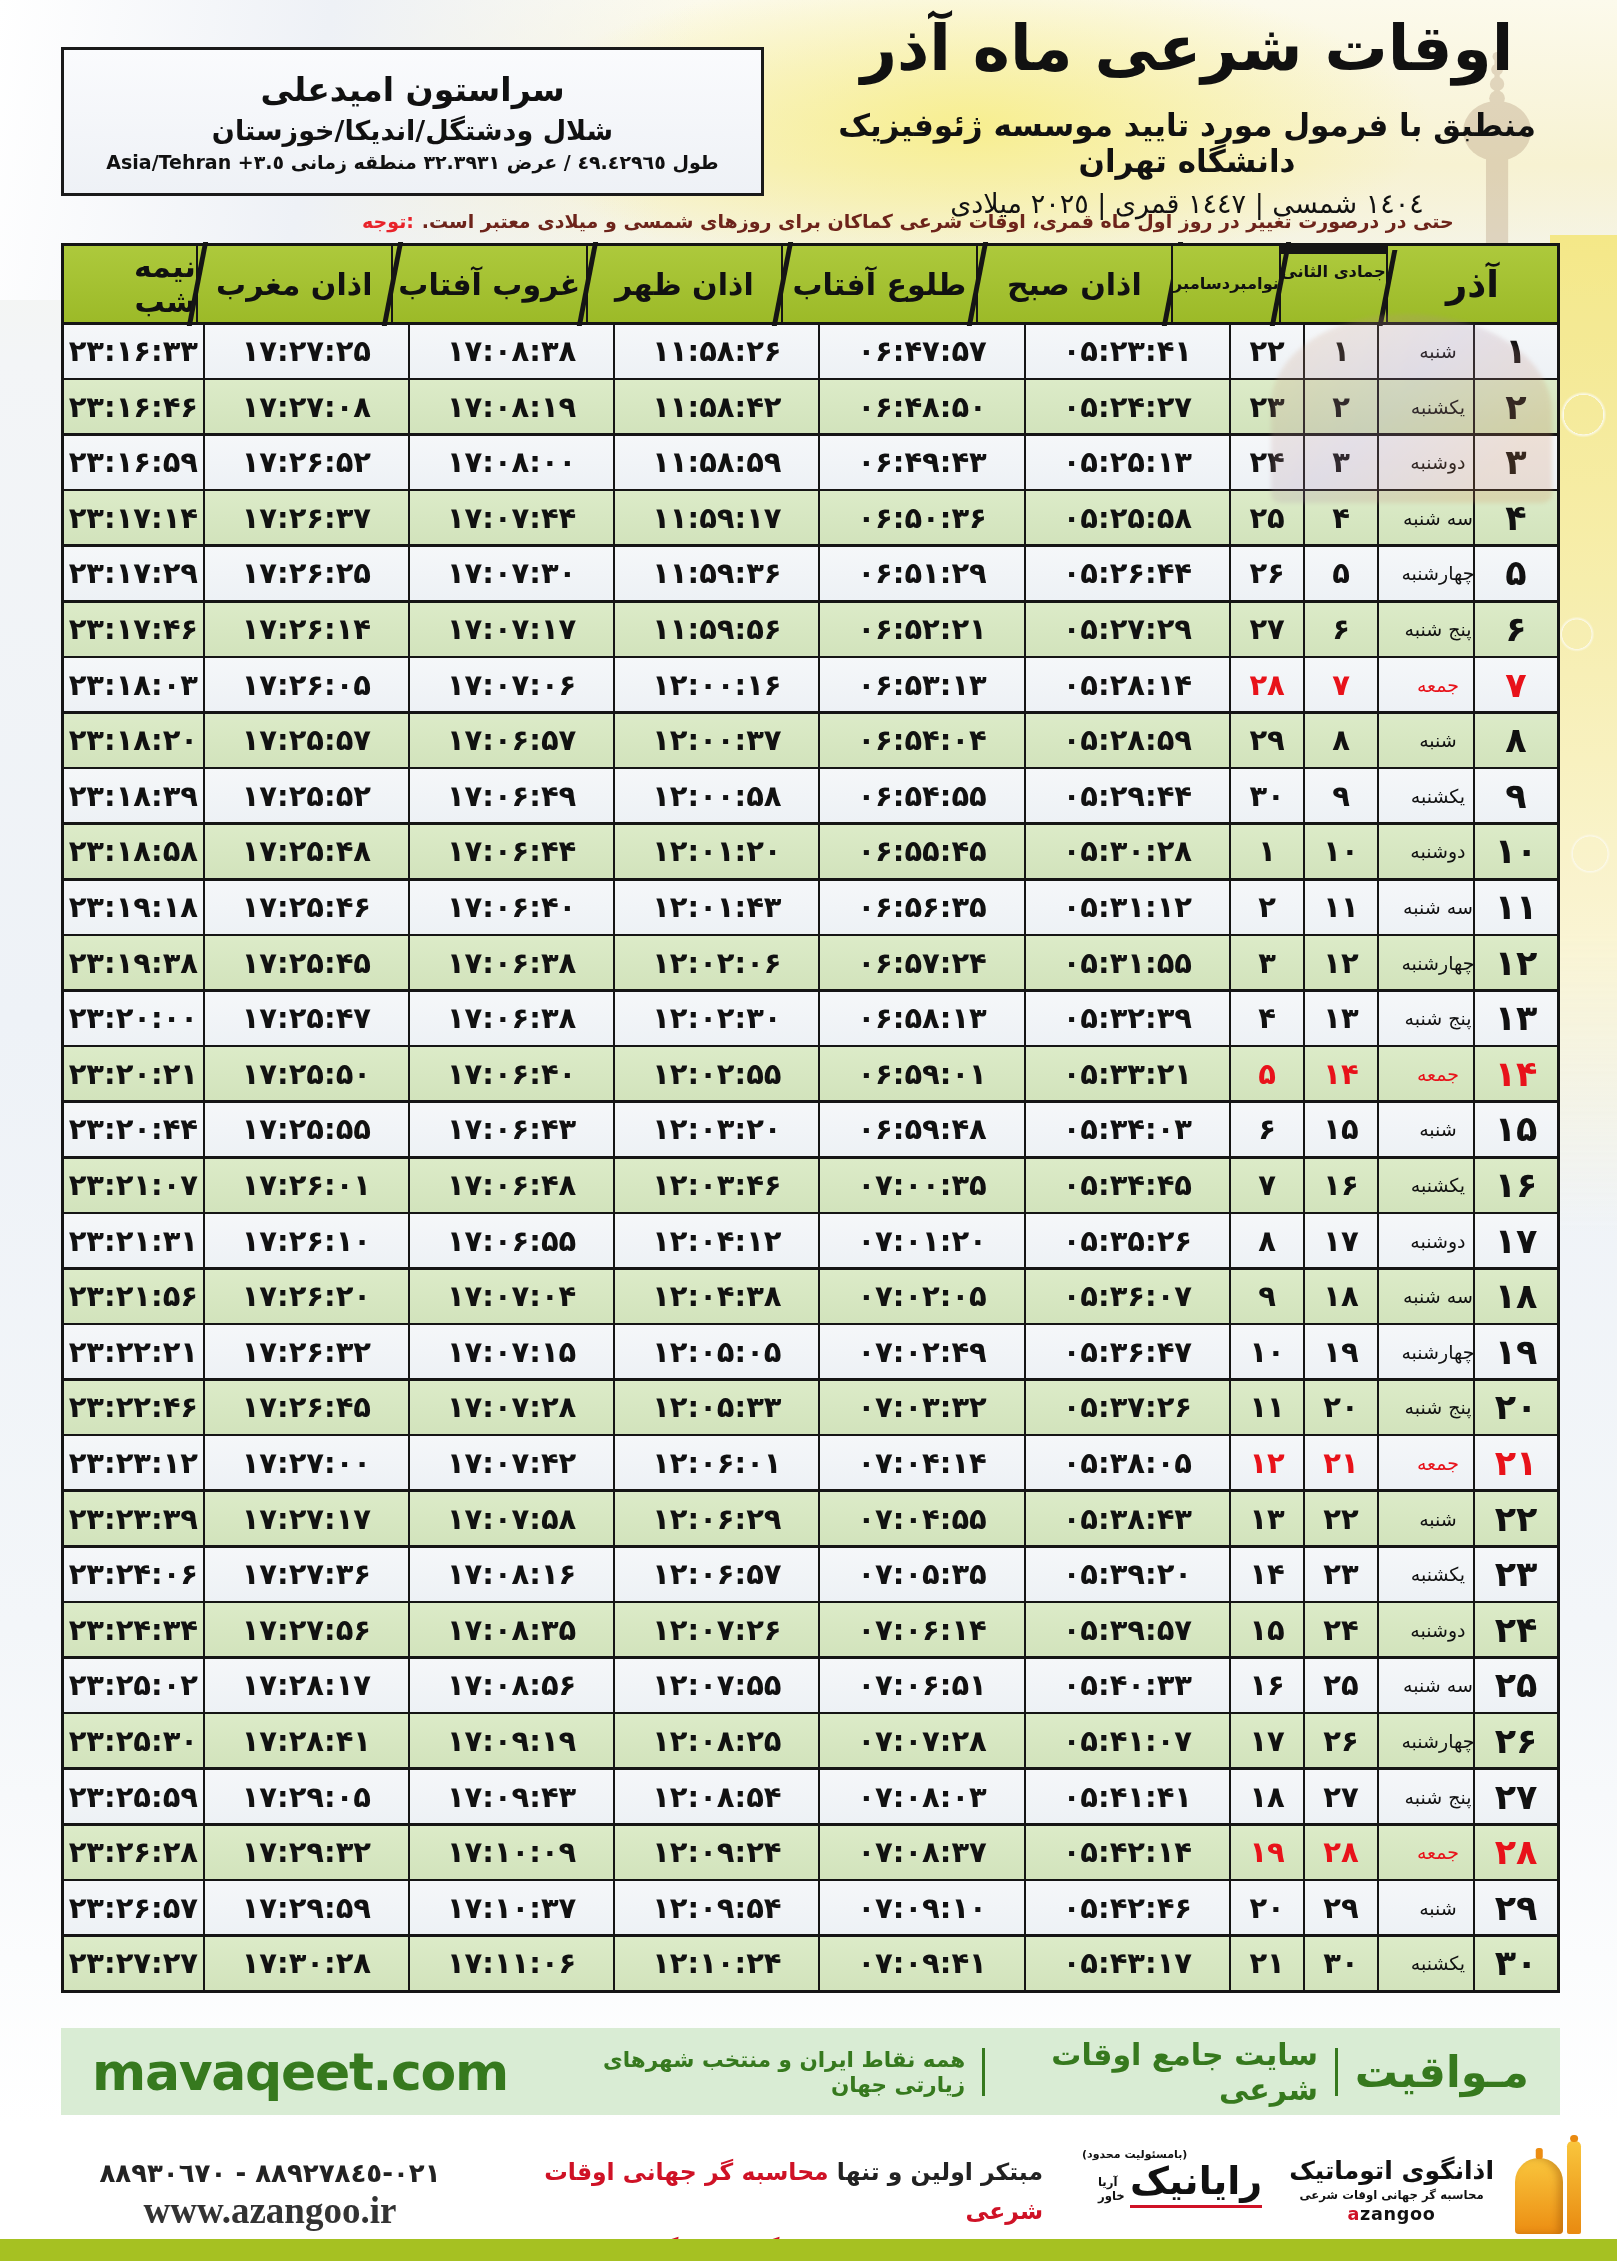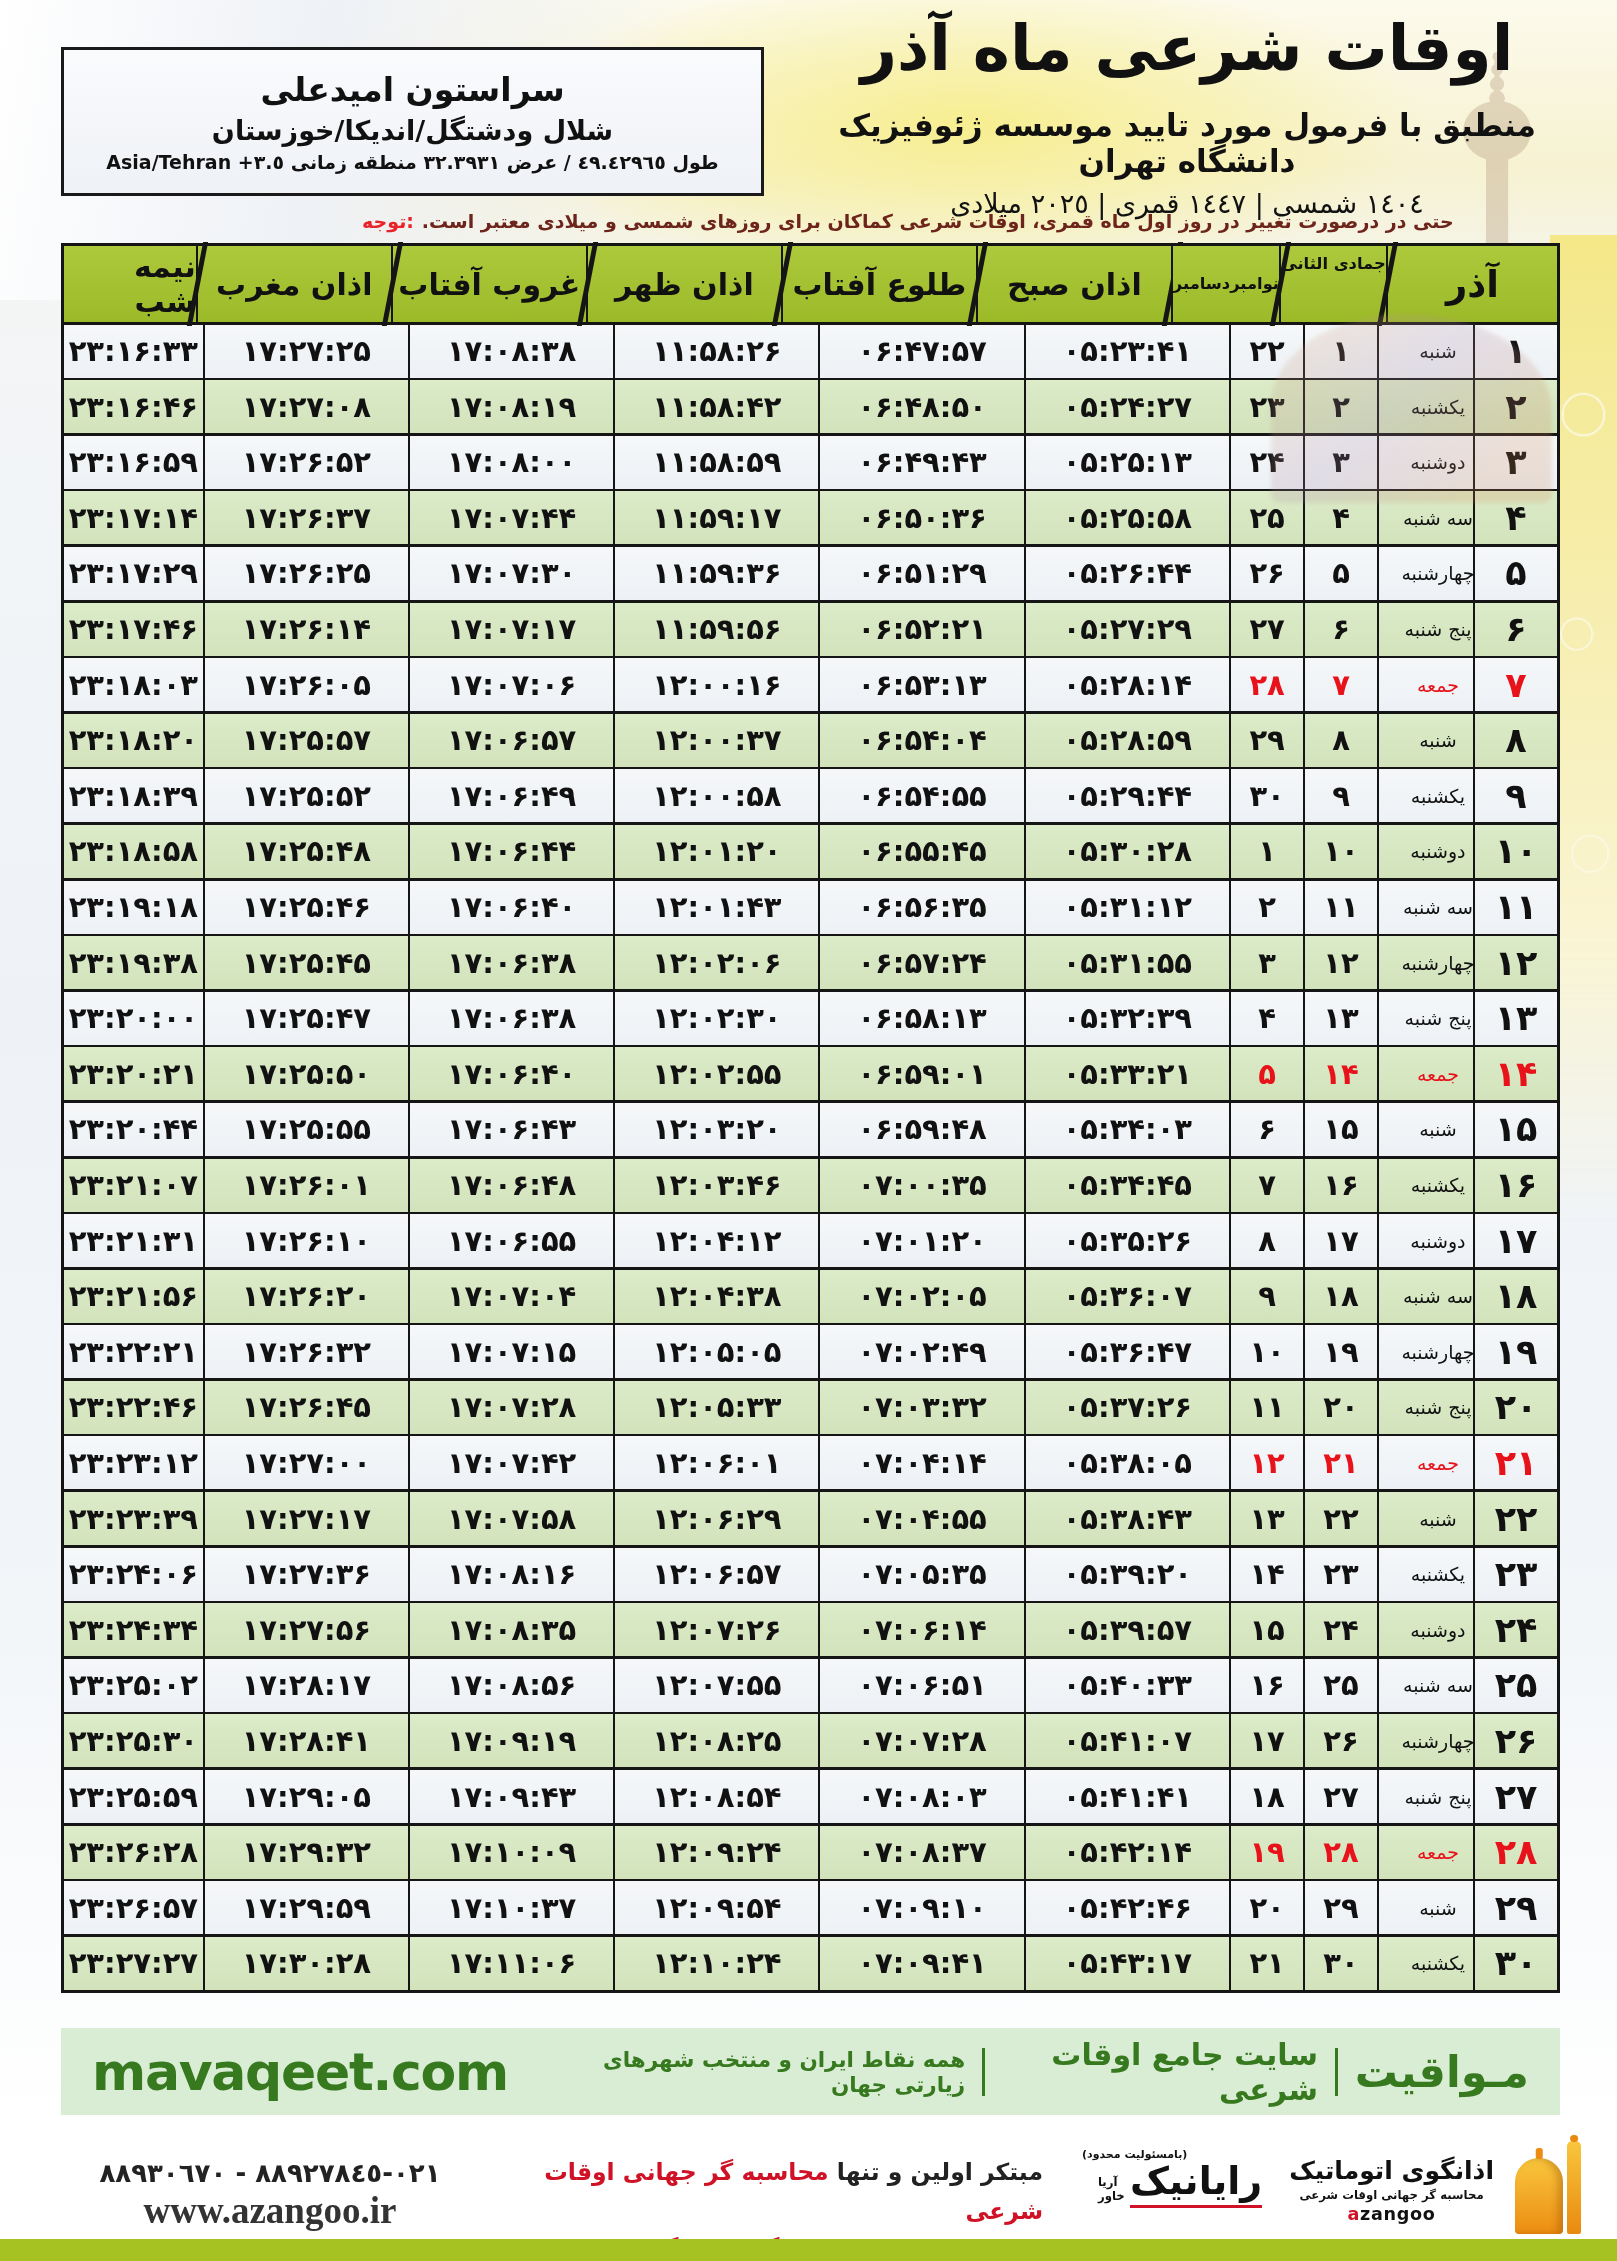--- a/index.html
+++ b/index.html
@@ -43,21 +43,21 @@
     background:#151515;z-index:3;
     --cols:127fr 146fr 111fr 112fr 315fr 315fr 315fr 315fr 315fr 215fr;}
   .thead{display:grid;grid-template-columns:var(--cols);column-gap:2px;height:76px;margin-bottom:2.6px;}
   .th{background:linear-gradient(180deg,#adc93c,#9cba28);display:flex;align-items:center;justify-content:center;
     font-weight:bold;position:relative;}
   .th:not(:first-child)::before{content:"";position:absolute;right:-3.9px;top:-3.9px;bottom:-3.9px;width:4.6px;
     background:#151515;transform:skewX(-11deg);z-index:2;}
   .th-azar{grid-column:span 2;font-size:37px;}
   .th-time{font-size:30px;}
   .th-mini{font-size:16.3px;}
-  .th-jumada{align-items:flex-start;padding-top:7.8px;white-space:nowrap;overflow:visible;z-index:3;}
+  .th-jumada{align-items:flex-start;padding-top:7.8px;white-space:nowrap;overflow:visible;z-index:3;margin-top:8px;}
   .th-greg{flex-direction:row;justify-content:space-between;padding:6.5px 0 7.8px 0;white-space:nowrap;z-index:3;}
   .tbody{display:flex;flex-direction:column;gap:2.6px;}
   .trow{display:grid;grid-template-columns:var(--cols);column-gap:2px;height:53px;}
   .td{background:linear-gradient(180deg,#f5f7f9,#edf1f5);display:flex;align-items:center;justify-content:center;overflow:hidden;}
   .trow.even .td{background:linear-gradient(180deg,#dcebc8,#d2e3bc);}
   .c-day{font-size:35px;font-weight:bold;}
   .c-wd{font-size:19px;padding-left:24px;}
   .c-jum,.c-greg{font-size:29px;font-weight:bold;}
   .c-time{font-size:29px;font-weight:bold;direction:ltr;}
   .trow.friday .c-day,.trow.friday .c-wd,.trow.friday .c-jum,.trow.friday .c-greg{color:#e8121a;}

